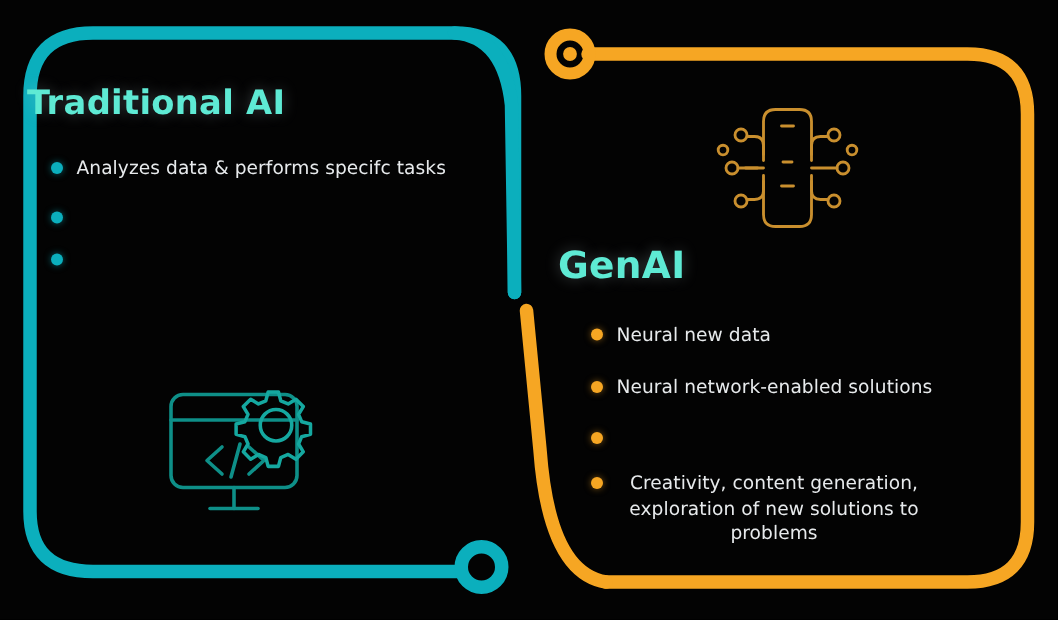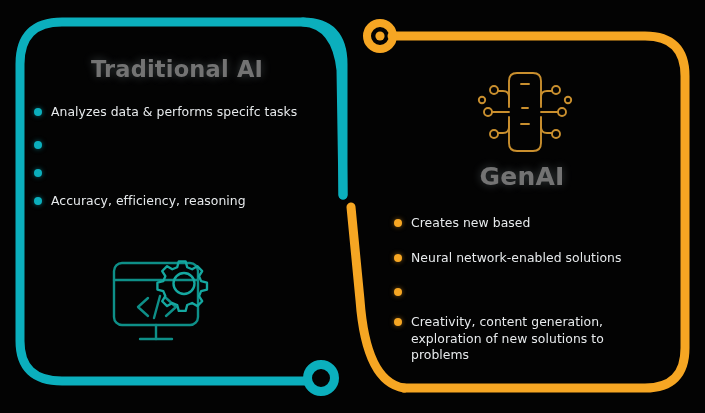--- a/index.html
+++ b/index.html
@@ -46,22 +46,21 @@
     width: 318px;
   }
 
   #panel-genai {
     left: 372px;
     top: 58px;
     width: 300px;
   }
 
   .panel-title {
-    text-align: center;
-    color: #737373;
+    color: #5eead4;
     font-size: 22.5px;
     font-weight: 700;
     letter-spacing: 0.2px;
     text-shadow: 0 0 10px rgba(190,210,215,0.30);
   }
 
   #panel-traditional .panel-title { font-size: 22.5px; }
   #panel-genai .panel-title { font-size: 25px; }
 
   .bullet-list {
@@ -85,21 +84,21 @@
     width: 8px;
     height: 8px;
     border-radius: 50%;
     margin-top: 4px;
     margin-right: 9px;
   }
 
   .teal-dot   { background: #0BAFBD; box-shadow: 0 0 5px rgba(11,175,189,0.55); }
   .orange-dot { background: #F6A623; box-shadow: 0 0 5px rgba(246,166,35,0.50); }
 
-  .bullet-text { display: block; }
+  .bullet-text { display: block; text-align: center; }
 
   
   #list-traditional { margin-top: 22px; padding-left: 16px; }
   #list-traditional .bullet-item { margin-bottom: 16px; }
 
   
   #list-genai { margin-top: 24px; padding-left: 22px; }
   #list-genai .bullet-item { margin-bottom: 18px; }
   #list-genai .bullet-item:last-child { margin-bottom: 0; }
 
@@ -178,24 +177,20 @@
       <li class="bullet-item">
         <span class="bullet-dot teal-dot"></span>
         <span class="bullet-text">Analyzes data &amp; performs specifc tasks</span>
       </li>
       <li class="bullet-item">
         <span class="bullet-dot teal-dot"></span>
       </li>
       <li class="bullet-item">
         <span class="bullet-dot teal-dot"></span>
       </li>
-      <li class="bullet-item">
-        <span class="bullet-dot teal-dot"></span>
-        <span class="bullet-text">Accuracy, efficiency, reasoning</span>
-      </li>
     </ul>
   </div>
 
   <svg id="icon-monitor-code" viewBox="0 0 118 100">
     <g fill="none" stroke="#0E8F88" stroke-width="2.4" stroke-linecap="round" stroke-linejoin="round">
 
       <rect x="6" y="10" width="84" height="62" rx="8"></rect>
 
       <line x1="6" y1="27" x2="90" y2="27"></line>
 
@@ -244,21 +239,21 @@
       <circle cx="92" cy="71" r="4"></circle>
     </g>
   </svg>
 
   <div id="panel-genai" class="panel">
     <div class="panel-title" style="margin-top:104px;">GenAI</div>
 
     <ul id="list-genai" class="bullet-list">
       <li class="bullet-item">
         <span class="bullet-dot orange-dot"></span>
-        <span class="bullet-text">Creates new based</span>
+        <span class="bullet-text">Neural new data</span>
       </li>
       <li class="bullet-item">
         <span class="bullet-dot orange-dot"></span>
         <span class="bullet-text">Neural network-enabled solutions</span>
       </li>
       <li class="bullet-item">
         <span class="bullet-dot orange-dot"></span>
       </li>
       <li class="bullet-item">
         <span class="bullet-dot orange-dot"></span>

